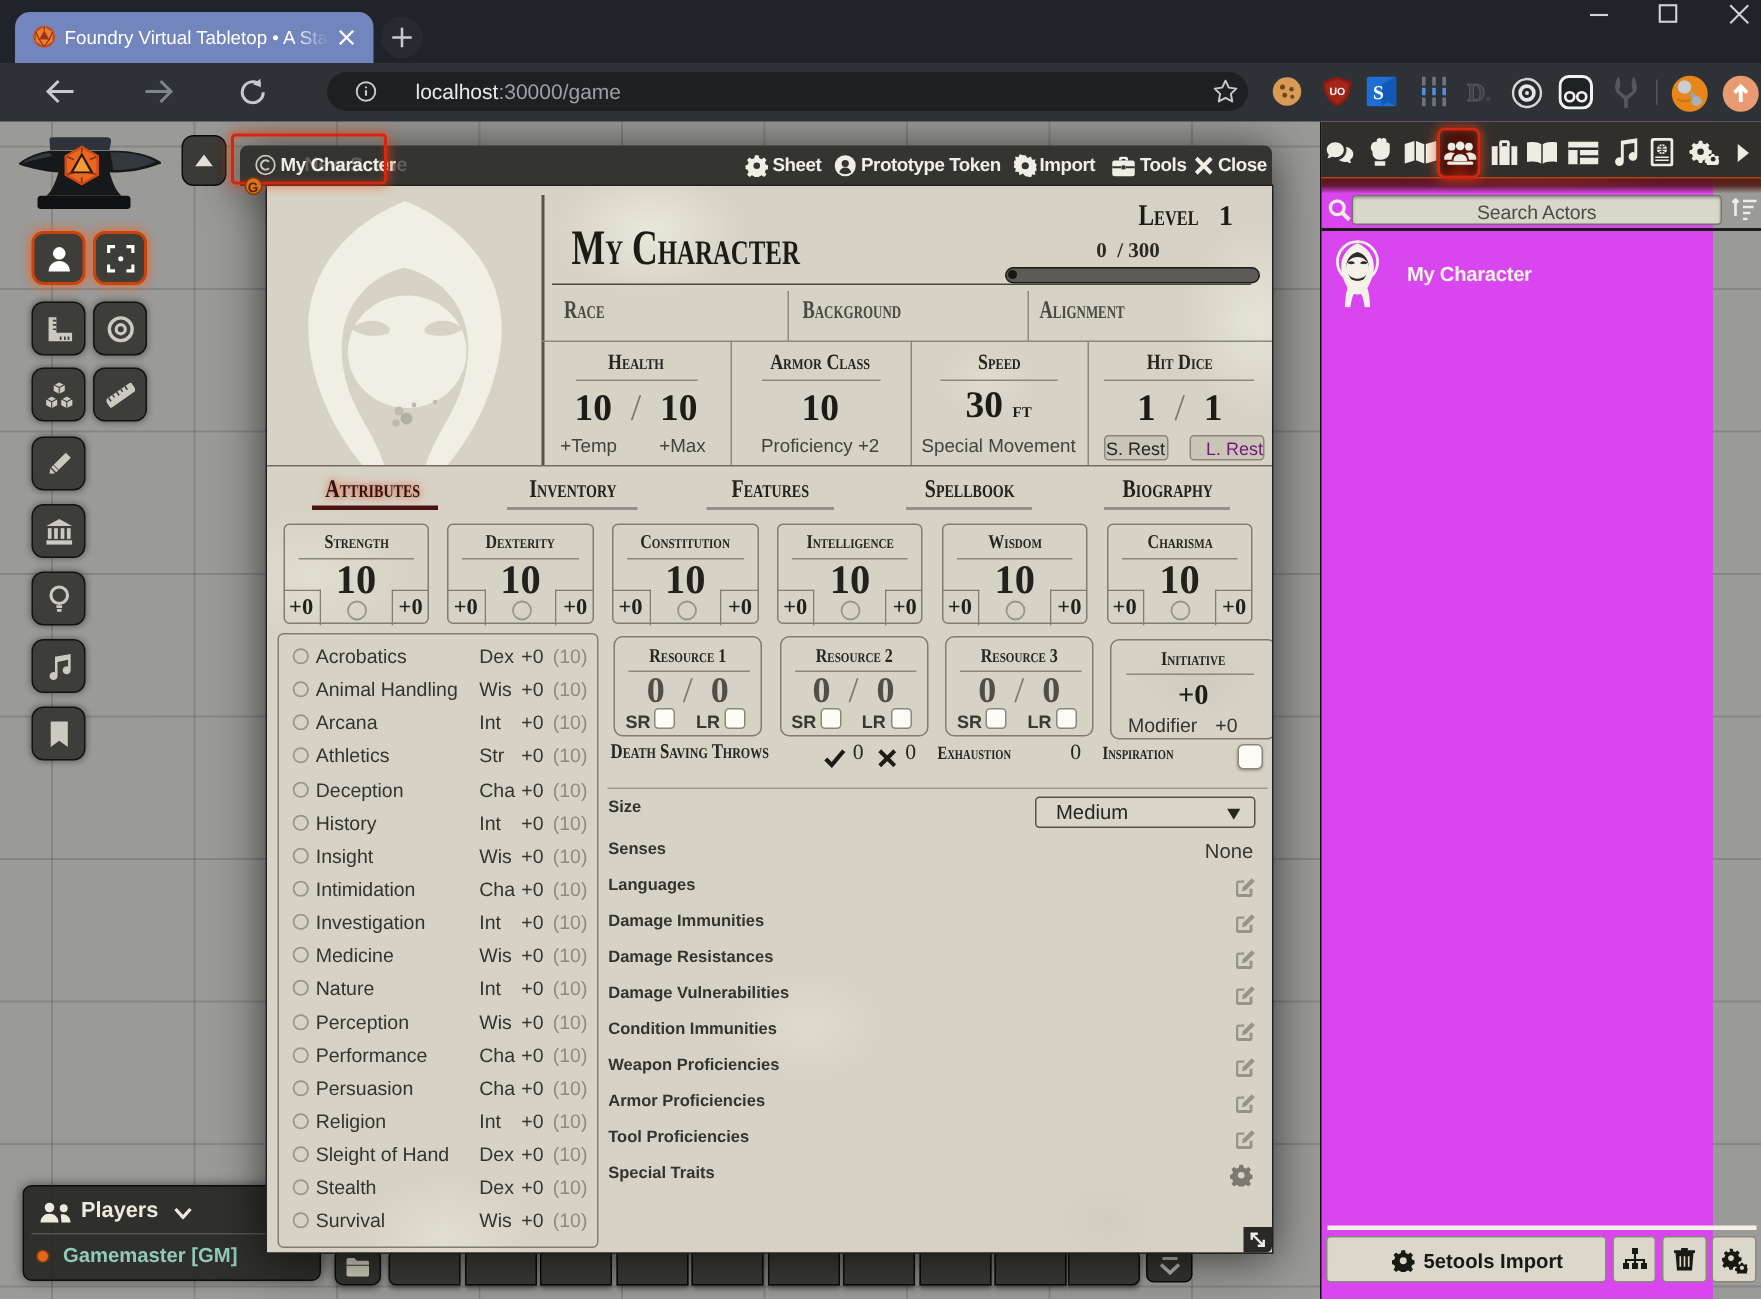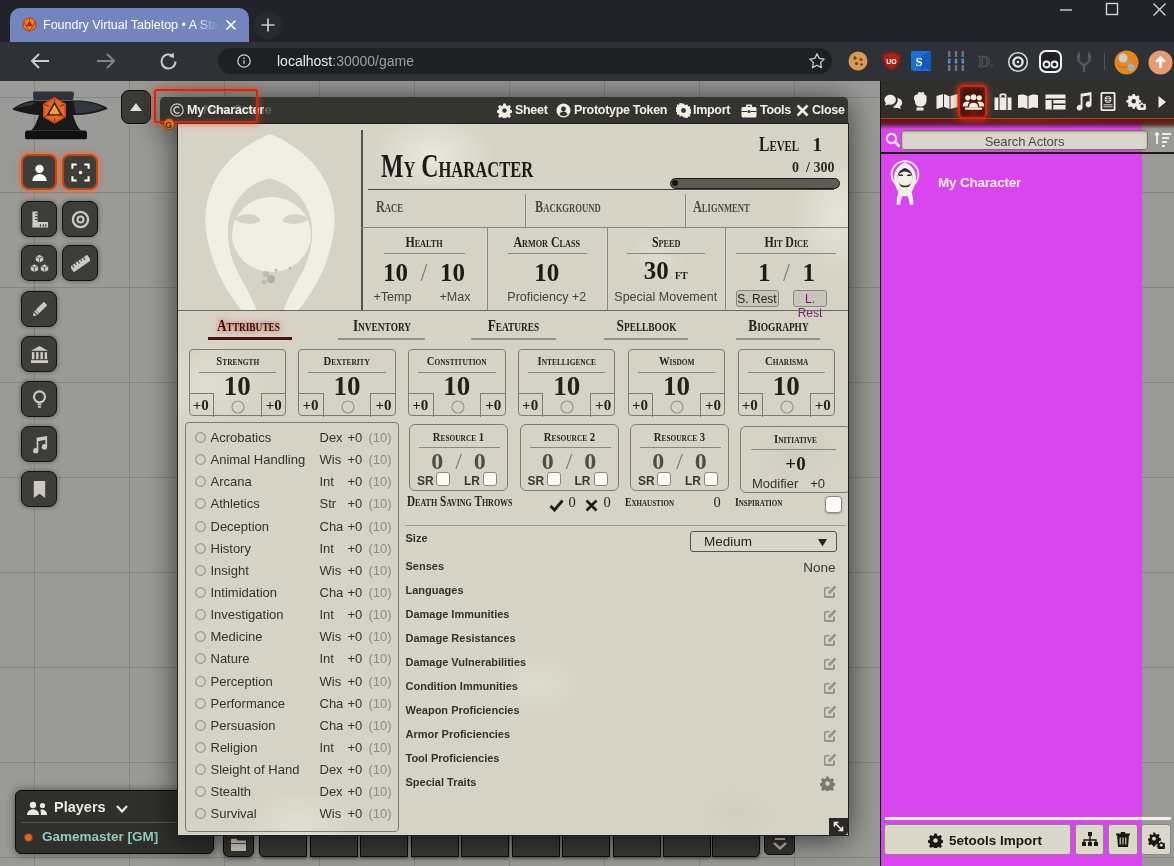--- a/index.html
+++ b/index.html
@@ -472,21 +472,21 @@
             <circle cx="93" cy="155" r="4" fill="#b2b0a5"></circle>
             <circle cx="86" cy="158" r="2.5" fill="#bdbbb0"></circle>
             <circle cx="98" cy="146" r="1.6" fill="#bdbbb0"></circle>
             <circle cx="112" cy="144" r="1.5" fill="#bdbbb0"></circle>
   </svg>
   <div style="position:absolute;left:183.5px;top:6px;width:1.5px;height:180px;background:#55534b"></div>
 
   <div class="sc" style="position:absolute;left:203px;top:24px;font-size:33px;color:#1c1b16;transform:scaleX(0.72);transform-origin:0 0;white-space:nowrap">My Character</div>
   <div class="sc" style="position:absolute;left:581px;top:9px;font-size:20px;color:#1c1b16;transform:scaleX(0.78);transform-origin:0 0">Level</div>
   <div style="position:absolute;left:635px;top:10px;font-size:19px;font-weight:bold;font-family:'Liberation Serif',serif;color:#1c1b16">1</div>
-  <div style="position:absolute;left:492px;top:36px;width:165px;text-align:right;font-size:14px;font-weight:bold;font-family:'Liberation Serif',serif;color:#2a2922">0&nbsp; / 300</div>
+  <div style="position:absolute;left:492px;top:36px;width:165px;text-align:center;font-size:14px;font-weight:bold;font-family:'Liberation Serif',serif;color:#2a2922">0&nbsp; / 300</div>
   <div style="position:absolute;left:492.5px;top:54px;width:170px;height:11px;border:1.5px solid #1c1b17;border-radius:6px;background:#5c5b55">
             <div style="position:absolute;left:1px;top:1px;width:6px;height:6px;background:#191813;border-radius:3px;margin:0"></div>
           </div>
   <div style="position:absolute;left:190px;top:65.5px;width:466px;height:1px;background:#4a4840"></div>
 
   <div class="sc" style="position:absolute;left:198px;top:73px;font-size:17px;color:#4b4a42;transform:scaleX(0.72);transform-origin:0 0">Race</div>
   <div class="sc" style="position:absolute;left:357px;top:73px;font-size:17px;color:#4b4a42;transform:scaleX(0.72);transform-origin:0 0">Background</div>
   <div class="sc" style="position:absolute;left:515px;top:73px;font-size:17px;color:#4b4a42;transform:scaleX(0.72);transform-origin:0 0">Alignment</div>
   <div style="position:absolute;left:347.5px;top:70.5px;width:1px;height:32.5px;background:#8a887e"></div>
   <div style="position:absolute;left:507.5px;top:70.5px;width:1px;height:32.5px;background:#8a887e"></div>
@@ -505,21 +505,21 @@
   <div style="position:absolute;left:309.5px;top:135px;width:119.5px;text-align:center;font-family:'Liberation Serif',serif;font-weight:bold;font-size:25px;color:#1c1b16">10</div>
   <div style="position:absolute;left:309.5px;top:166px;width:119.5px;text-align:center;font-size:12.5px;color:#44433c">Proficiency +2</div>
   <div class="statlbl" style="left:429px;top:110px;width:118.5px;font-size:14.5px;position:absolute">Speed</div>
   <div style="position:absolute;left:449px;top:129px;width:78px;height:1px;background:#8a887c"></div>
   <div style="position:absolute;left:429px;top:133px;width:118.5px;text-align:center;font-family:'Liberation Serif',serif;font-weight:bold;font-size:25px;color:#1c1b16">30 <span class="sc" style="font-size:14px">ft</span></div>
   <div style="position:absolute;left:429px;top:166px;width:118.5px;text-align:center;font-size:12.5px;color:#44433c">Special Movement</div>
   <div class="statlbl" style="left:547.5px;top:110px;width:123px;font-size:14.5px;position:absolute">Hit Dice</div>
   <div style="position:absolute;left:558px;top:129px;width:100px;height:1px;background:#8a887c"></div>
   <div style="position:absolute;left:547.5px;top:135px;width:123px;text-align:center;font-family:'Liberation Serif',serif;font-weight:bold;font-size:25px;color:#1c1b16">1&nbsp; <span style="color:#7b796e;font-weight:normal">/</span> &nbsp;1</div>
   <div style="position:absolute;left:558px;top:166px;width:43px;height:17.5px;background:#c9c6b9;border:1px solid #8a887c;border-radius:3px;text-align:center;font-size:12px;color:#26251f;padding-top:1px">S. Rest</div>
-  <div style="position:absolute;left:615.5px;top:166px;width:34px;height:17.5px;background:#c9c6b9;border:1px solid #8a887c;border-radius:3px;text-align:center;font-size:12px;color:#701a75;padding-top:1px">L. Rest</div>
+  <div style="position:absolute;left:615.5px;top:166px;width:50px;height:17.5px;background:#c9c6b9;border:1px solid #8a887c;border-radius:3px;text-align:right;font-size:12px;color:#701a75;padding-top:1px">L. Rest</div>
   <div style="position:absolute;left:0;top:186.2px;width:670.5px;height:1.5px;background:#6e6c63"></div>
 
   <div class="sc" style="position:absolute;left:28px;top:192px;width:85px;text-align:center;font-size:17px;color:#2a1511;transform:scaleX(0.78);text-shadow:0 0 7px rgba(228,90,60,0.85),0 0 4px rgba(228,90,60,0.55)">Attributes</div>
   <div style="position:absolute;left:30.5px;top:213.5px;width:84px;height:3.2px;background:#4b1412"></div>
   <div class="sc" style="position:absolute;left:161px;top:192px;width:86px;text-align:center;font-size:17px;color:#23221d;transform:scaleX(0.78)">Inventory</div>
   <div style="position:absolute;left:160.5px;top:214px;width:87px;height:2px;background:#93918a"></div>
   <div class="sc" style="position:absolute;left:292px;top:192px;width:87px;text-align:center;font-size:17px;color:#23221d;transform:scaleX(0.78)">Features</div>
   <div style="position:absolute;left:293px;top:214px;width:85.5px;height:2px;background:#93918a"></div>
   <div class="sc" style="position:absolute;left:426px;top:192px;width:85px;text-align:center;font-size:17px;color:#23221d;transform:scaleX(0.78)">Spellbook</div>
   <div style="position:absolute;left:426.5px;top:214px;width:84px;height:2px;background:#93918a"></div>

